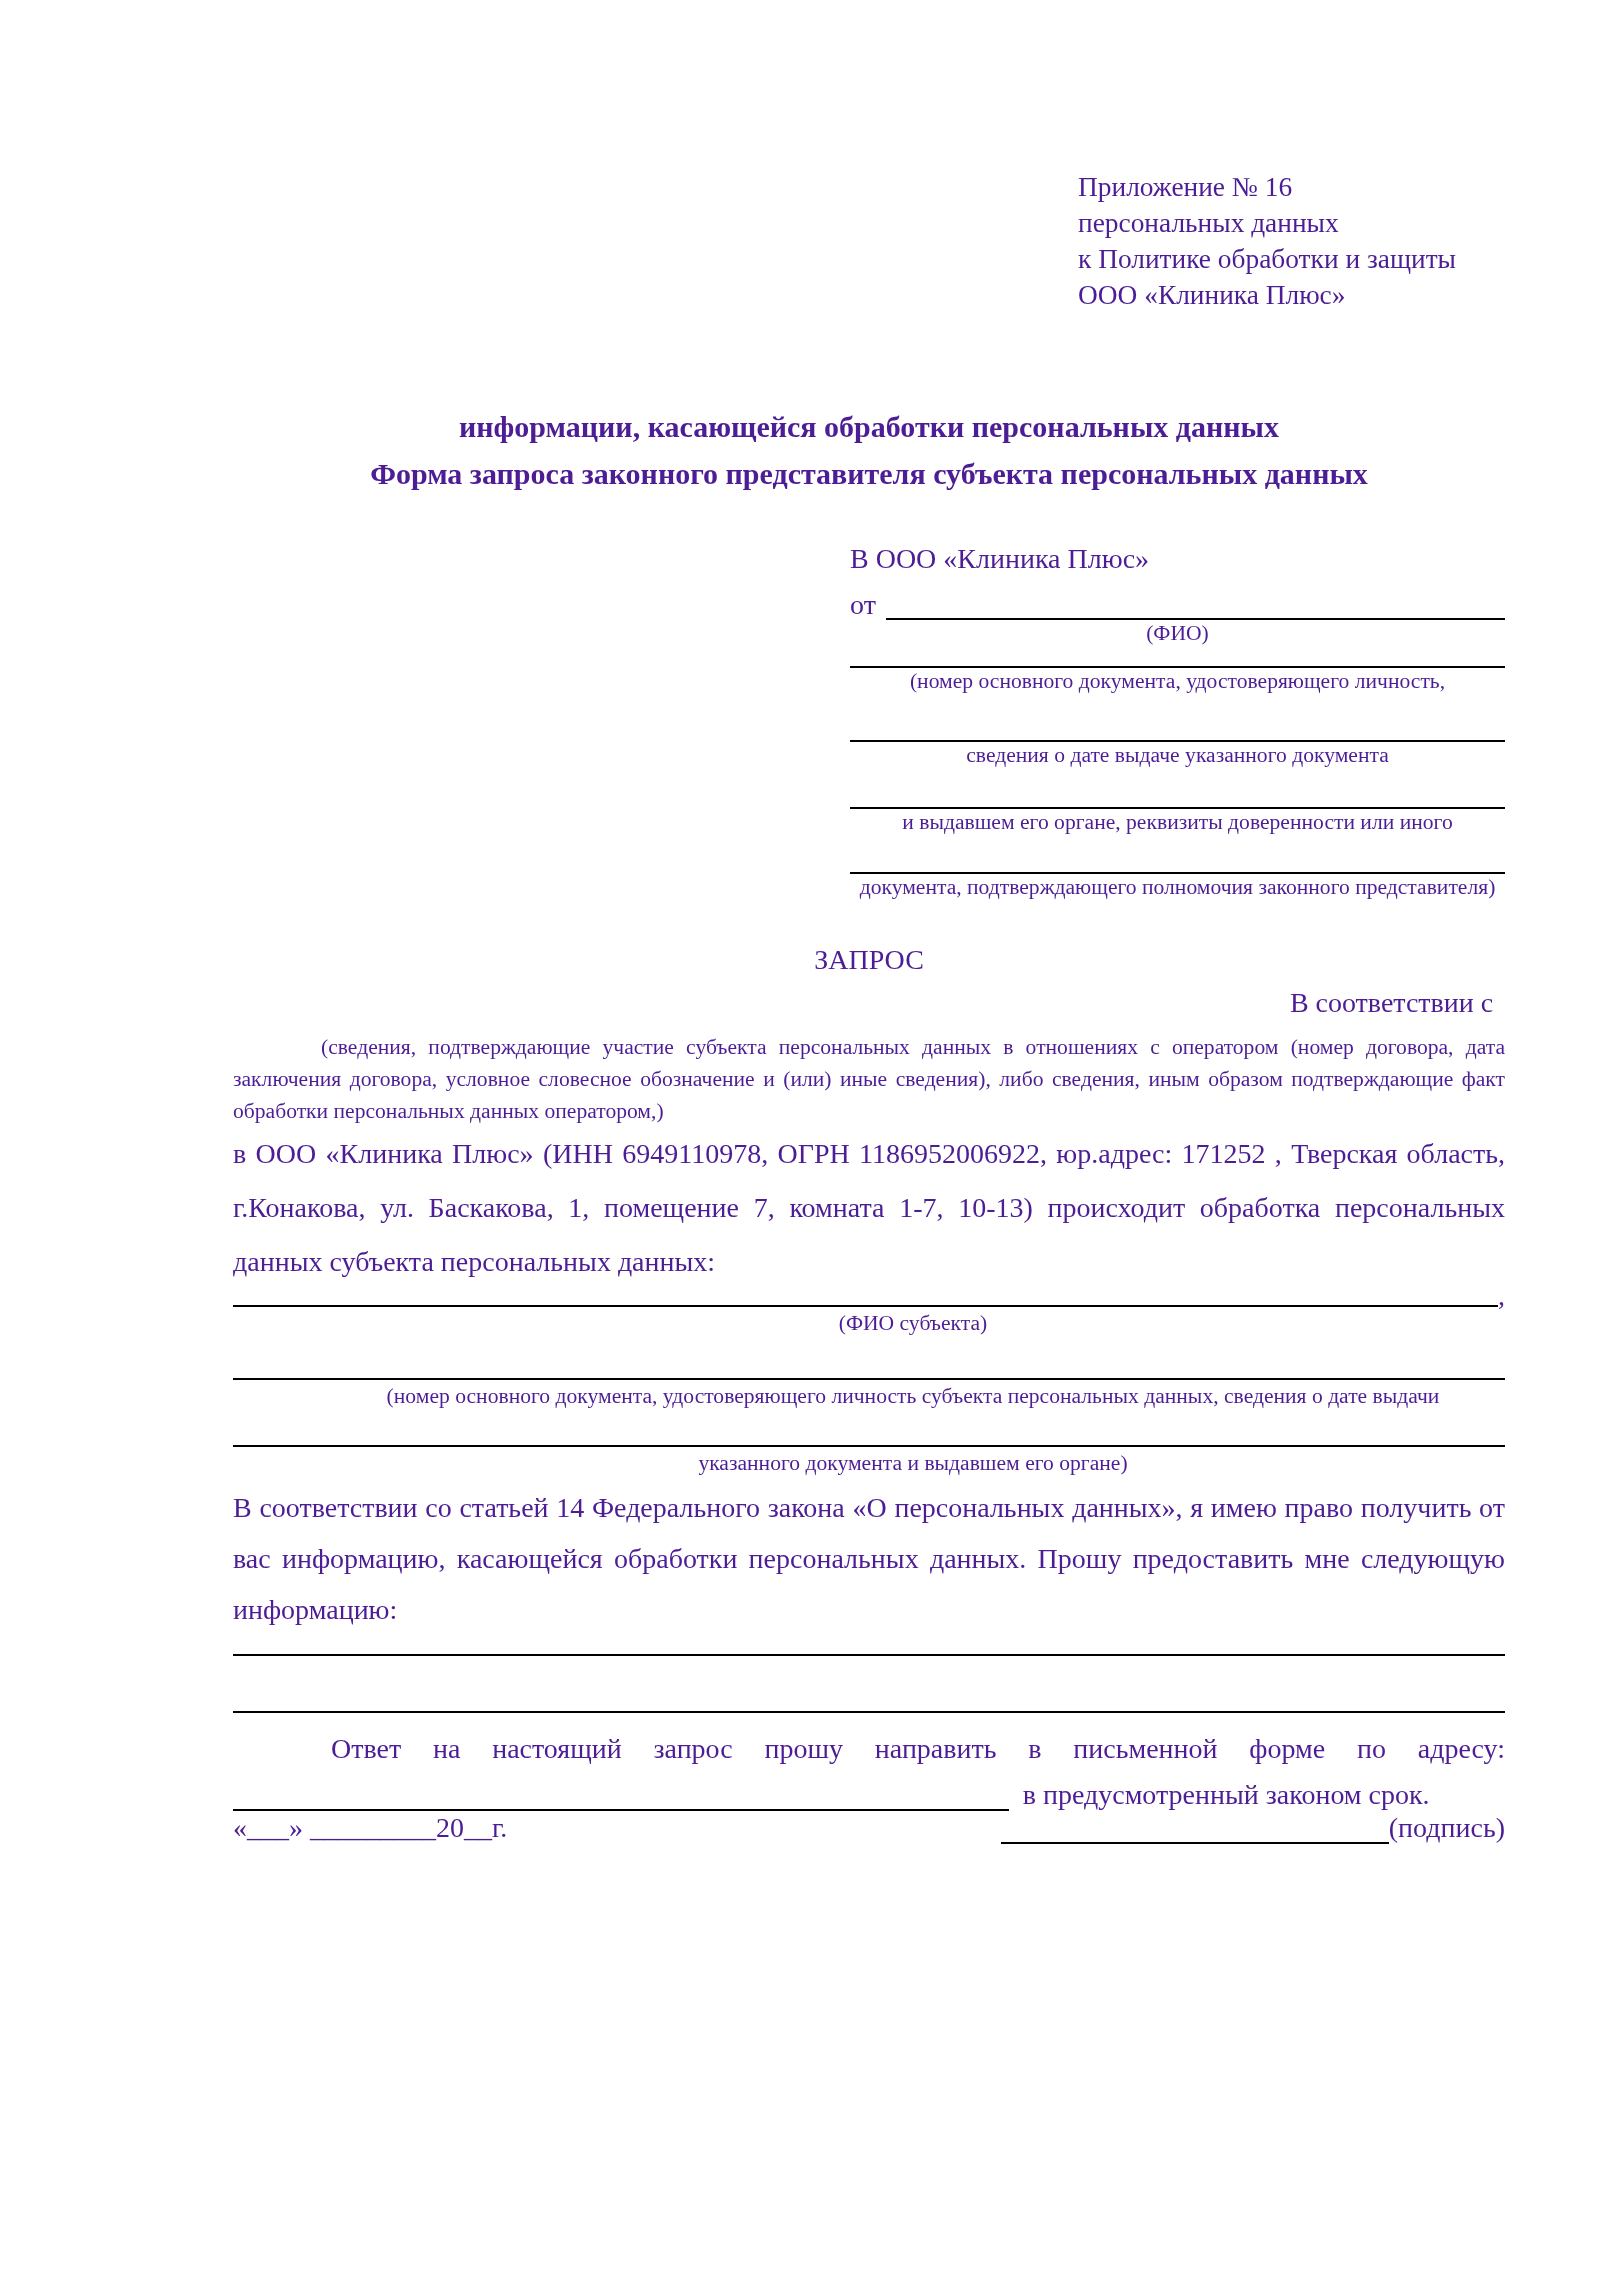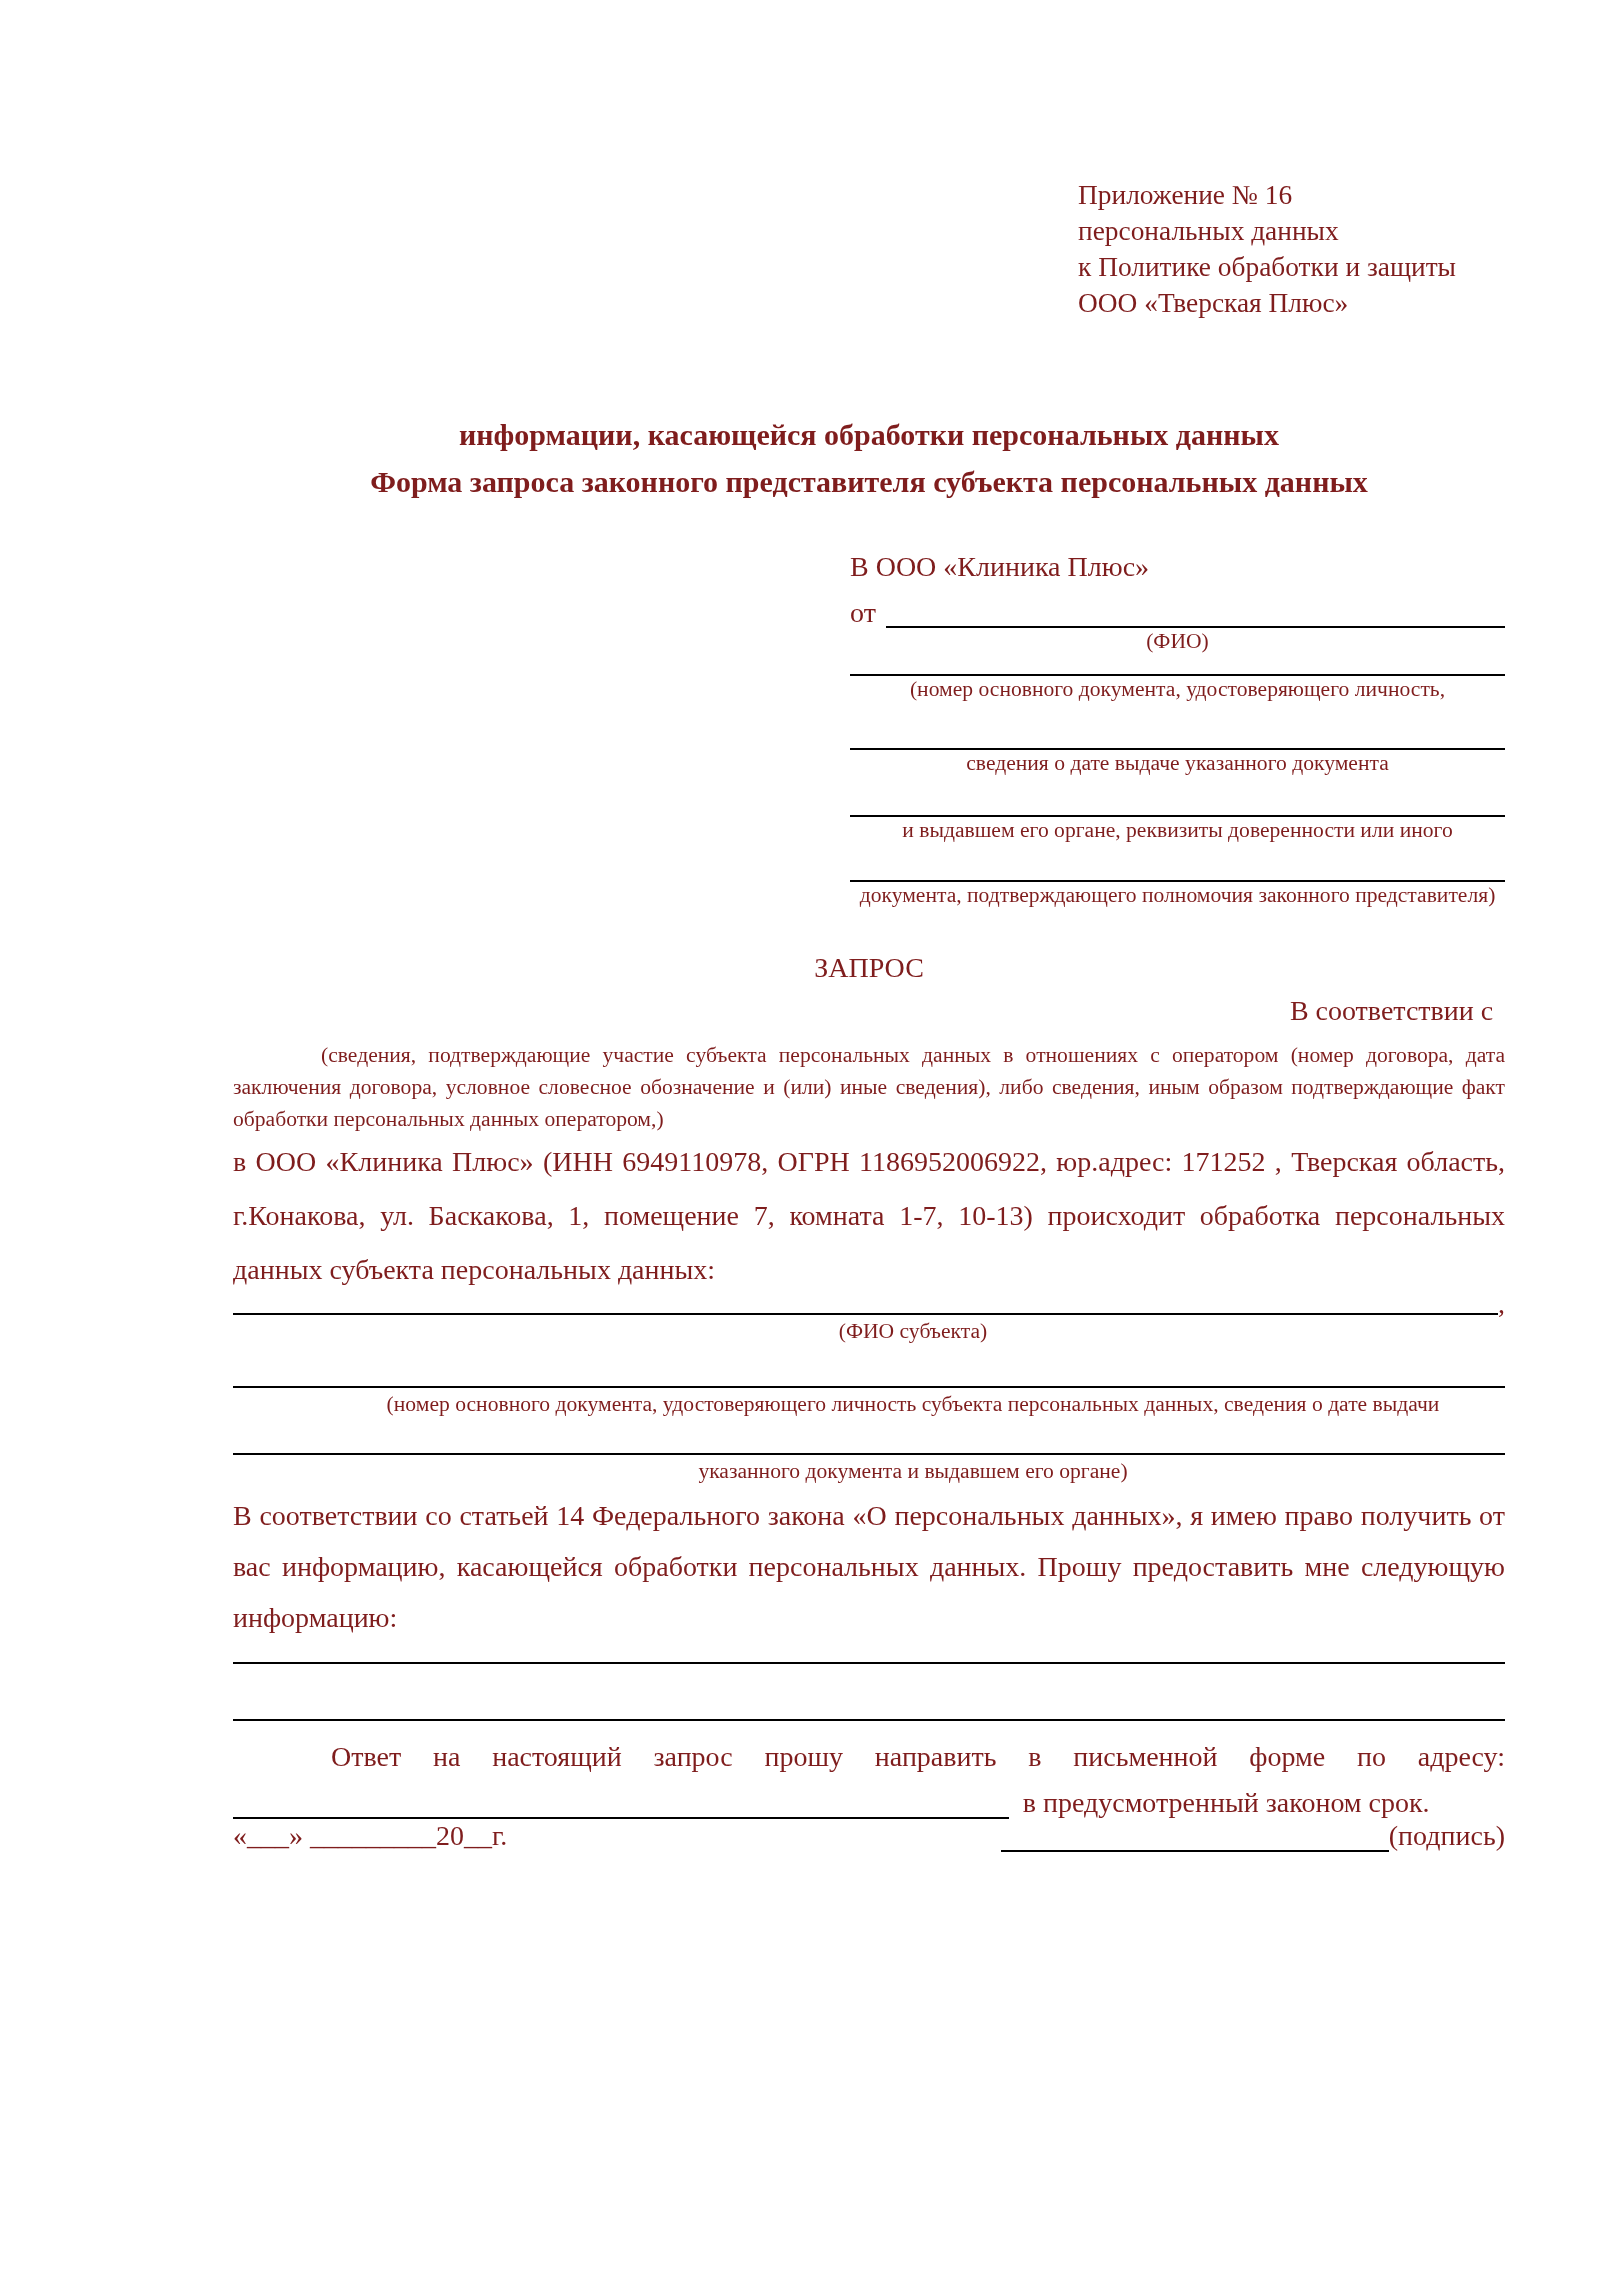--- a/index.html
+++ b/index.html
@@ -1,20 +1,20 @@
 <!DOCTYPE html>
 <html><head>
 <meta charset="utf-8">
 <style>
   html, body { margin:0; padding:0; background:#ffffff; }
   .page{
     position:relative; width:1621px; height:2293px; box-sizing:border-box;
-    background:#ffffff; color:#7f1d1d;
+    background:#ffffff; color:#4c1d95;
     font-family:"Liberation Serif","DejaVu Serif",serif;
-    padding:8px 116px 0 233px; overflow:hidden;
+    padding:0 116px 0 233px; overflow:hidden;
   }
   
   .annex{ margin-left:845px; padding-top:169px; font-size:27.4px; line-height:36px; }
   
   .title{ margin-top:90px; text-align:center; font-weight:bold; font-size:30px; line-height:47px; }
   
   .addr{ margin-left:617px; width:655px; margin-top:43px; font-size:28px; }
   .addr .to{ line-height:37px; }
   .row{ display:flex; align-items:flex-end; }
   .fill{ flex:1; border-bottom:2.9px solid #000; }
@@ -50,21 +50,21 @@
 </style>
 </head>
 <body>
 
 <div class="page">
 
   <div class="annex">
     <div>Приложение № 16</div>
     <div>персональных данных</div>
     <div>к Политике обработки и защиты</div>
-    <div>ООО «Тверская Плюс»</div>
+    <div>ООО «Клиника Плюс»</div>
   </div>
 
   <div class="title">
     <div>информации, касающейся обработки персональных данных</div>
     <div>Форма запроса законного представителя субъекта персональных данных</div>
   </div>
 
   <div class="addr">
     <div class="to">В ООО «Клиника Плюс»</div>
     <div class="row from-row">

